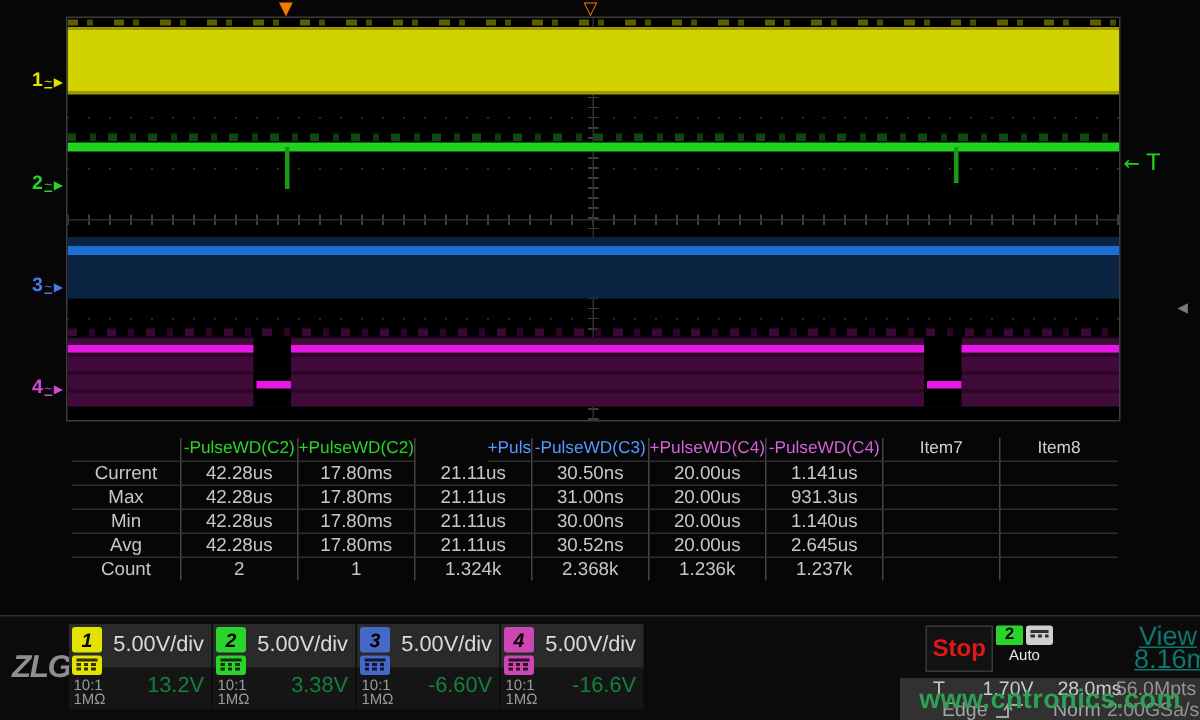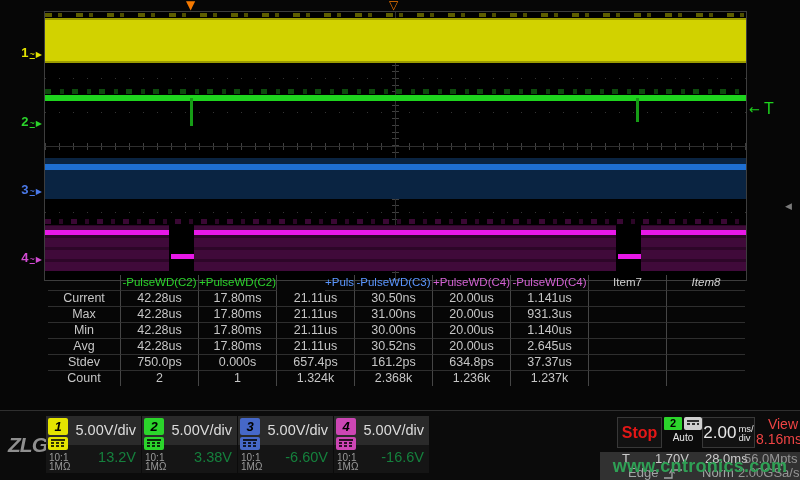--- a/index.html
+++ b/index.html
@@ -43,25 +43,25 @@
   .ch-mark{position:absolute;left:14px;width:28px;text-align:right;font-size:13px;line-height:15px;font-weight:bold;}
   .ch-mark .g{font-size:9px;text-decoration:underline;margin:0 1px;font-weight:normal;}
   .ch-mark .a{font-size:8px;font-family:"DejaVu Sans",sans-serif;}
 
   
   .trigT{position:absolute;left:749px;top:100px;color:#1ed41e;font-size:16px;line-height:18px;}
   .trigT .ar{font-family:"DejaVu Sans",sans-serif;font-size:13px;}
   .handle{position:absolute;left:785px;top:201px;color:#7a7a7a;font-size:9px;font-family:"DejaVu Sans",sans-serif;}
 
   
-  .mtable{position:absolute;left:48px;top:275px;width:697px;color:#c6c6c6;}
+  .mtable{position:absolute;left:48px;top:292px;width:697px;color:#c6c6c6;}
   .mrow{display:grid;grid-template-columns:73px repeat(8,78px);}
   .mcell{height:15px;line-height:15px;text-align:center;font-size:12.5px;
          border-right:1px solid #454545;border-bottom:1px solid #2e2e2e;overflow:hidden;}
-  .mrow .mcell:last-child{border-right:none;font-style:italic;}
+  .mrow .mcell:last-child{border-right:none;}
   .mrow:last-child .mcell{border-bottom:none;}
   .mhead{font-size:11.5px;}
 
   
   .bbar{position:absolute;left:0;top:410px;width:800px;height:70px;background:#0b0b0b;border-top:1px solid #2f2f2f;}
   .logo{position:absolute;left:8px;top:22px;color:#8f8f8f;font-size:21px;font-weight:bold;font-style:italic;letter-spacing:-1px;}
   .logo sup{font-size:9px;font-style:normal;letter-spacing:0;}
 
   .chblocks{position:absolute;left:46px;top:5px;display:flex;gap:1px;}
   .chblock{position:relative;width:95px;height:57px;background:#151515;}
@@ -82,21 +82,21 @@
   .tsbadges{display:flex;gap:2px;justify-content:center;}
   .tsrc{width:18px;height:13px;background:#2bd42b;color:#000;font-size:11px;font-weight:bold;text-align:center;line-height:13px;border-radius:1px;}
   .tcoup{width:18px;height:13px;background:#cfcfcf;border-radius:2px;padding-top:2px;box-sizing:border-box;}
   .tcoup i{display:block;height:2px;margin:1px 3px 0;background:rgba(20,20,20,.85);}
   .tcoup i.ld{background:repeating-linear-gradient(90deg,rgba(20,20,20,.85) 0 3px,transparent 3px 5px);}
   .tauto{margin-top:2px;text-align:center;color:#e8e8e8;font-size:10px;}
   .tbbox{position:absolute;left:87px;top:2px;width:51px;height:29px;background:#121212;border:1px solid #383838;
          display:flex;align-items:center;justify-content:center;gap:2px;color:#e8e8e8;}
   .tbval{font-size:17px;}
   .tbunit{font-size:9.5px;line-height:9px;text-align:left;}
-  .viewbox{position:absolute;left:141px;top:2px;width:42px;text-align:right;color:#ef4444;font-size:14px;line-height:15px;}
+  .viewbox{position:absolute;left:141px;top:2px;width:42px;text-align:right;color:#0f766e;font-size:18px;line-height:15px;text-decoration:underline;}
   .rowB,.rowC{position:absolute;left:0;width:183px;height:14px;line-height:14px;}
   .rowB{top:37px;} .rowC{top:51px;}
   .rowB span,.rowC span{position:absolute;white-space:nowrap;}
   .dim{color:#8a8a8a;}
   .mid{color:#9aa0a0;}
 
   .watermark{position:absolute;right:0;bottom:0;width:200px;height:29px;background:rgba(185,185,185,.22);
              color:#2fa055;font-size:18px;font-weight:600;text-align:center;line-height:29px;letter-spacing:.3px;}
 </style>
 </head>
@@ -202,31 +202,20 @@
         <div class="mcell">42.28us</div>
         <div class="mcell">17.80ms</div>
         <div class="mcell">21.11us</div>
         <div class="mcell">30.52ns</div>
         <div class="mcell">20.00us</div>
         <div class="mcell">2.645us</div>
         <div class="mcell"></div>
         <div class="mcell"></div>
       </div>
       <div class="mrow">
-        <div class="mcell">Stdev</div>
-        <div class="mcell">750.0ps</div>
-        <div class="mcell">0.000s</div>
-        <div class="mcell">657.4ps</div>
-        <div class="mcell">161.2ps</div>
-        <div class="mcell">634.8ps</div>
-        <div class="mcell">37.37us</div>
-        <div class="mcell"></div>
-        <div class="mcell"></div>
-      </div>
-      <div class="mrow">
         <div class="mcell">Count</div>
         <div class="mcell">2</div>
         <div class="mcell">1</div>
         <div class="mcell">1.324k</div>
         <div class="mcell">2.368k</div>
         <div class="mcell">1.236k</div>
         <div class="mcell">1.237k</div>
         <div class="mcell"></div>
         <div class="mcell"></div>
       </div>
@@ -307,27 +296,20 @@
         <div class="tsbadges">
           <div class="tsrc">2</div>
           <div class="tcoup">
               <i class="ls"></i>
               <i class="ld"></i>
             </div>
         </div>
         <div class="tauto">Auto</div>
       </div>
 
-      <div class="tbbox">
-        <span class="tbval">2.00</span>
-        <span class="tbunit">
-          <span>ms/</span><br>
-          <span>div</span>
-        </span>
-      </div>
 
       <div class="viewbox">
         <span>View</span><br>
         <span>8.16ms</span>
       </div>
 
       <div class="rowB">
         <span style="left:7px;">T</span>
         <span style="left:38px;width:36px;text-align:right;">1.70V</span>
         <span style="left:90px;">28.0ms</span>

